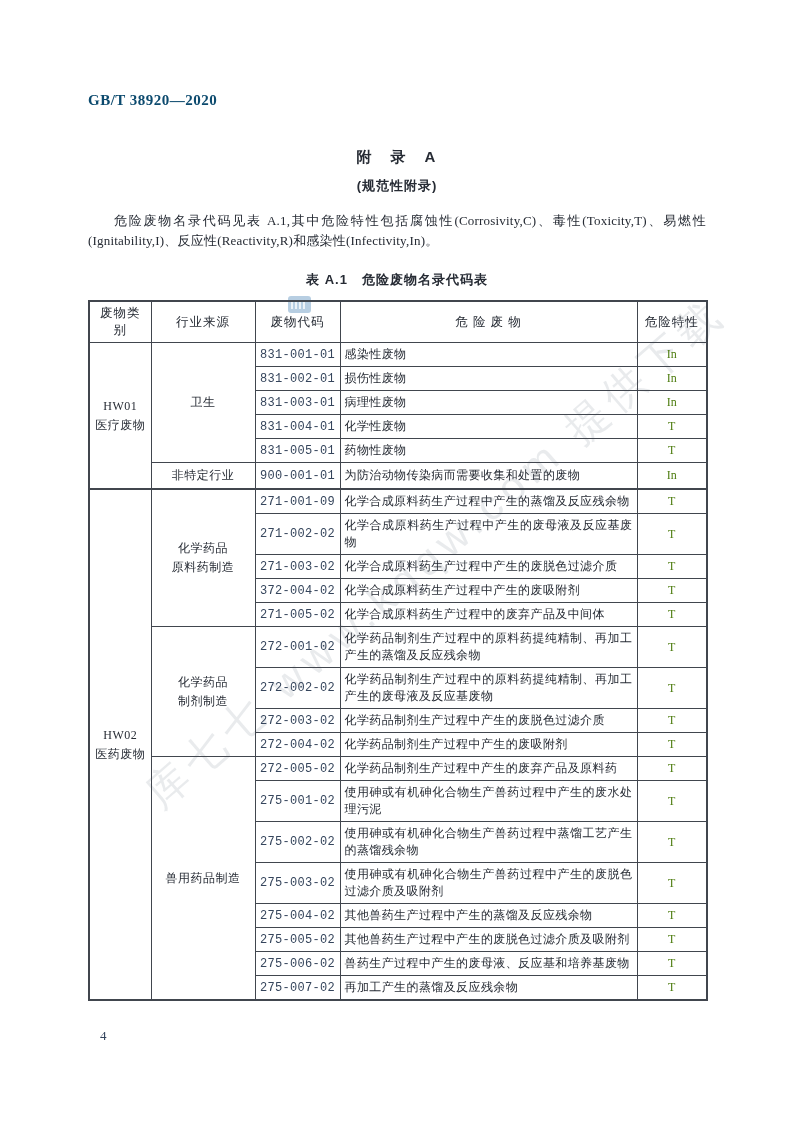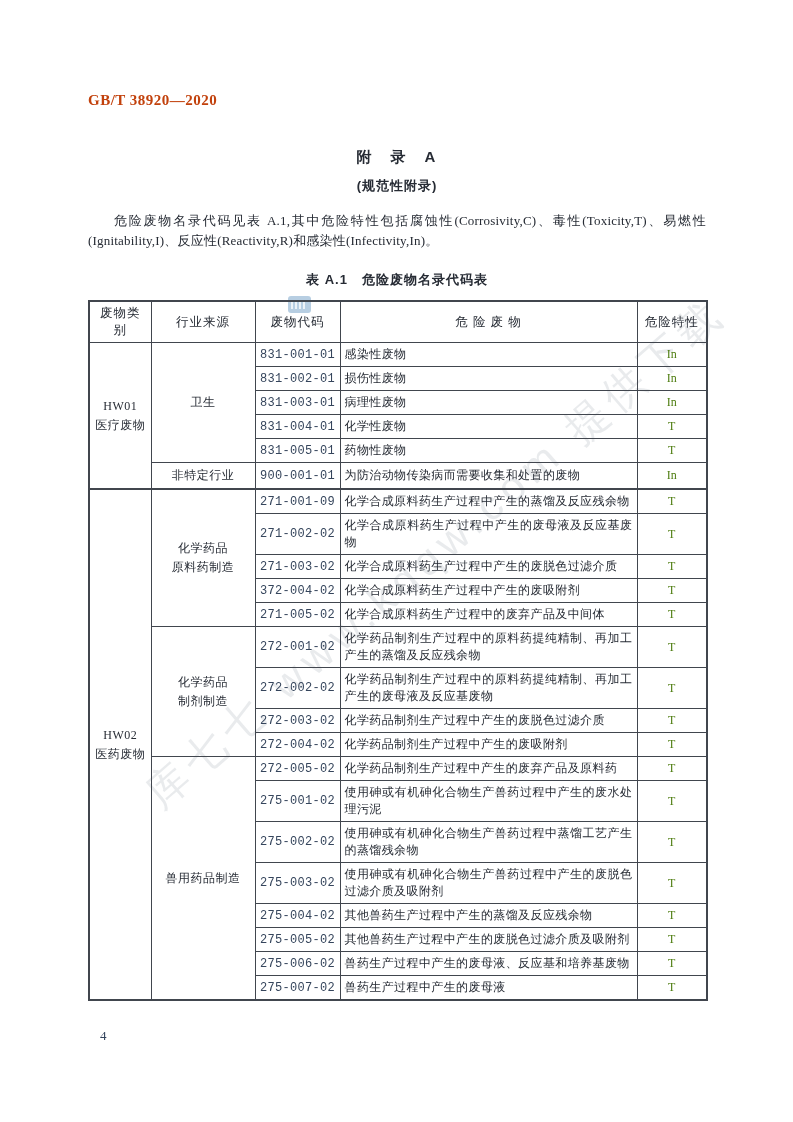--- a/index.html
+++ b/index.html
@@ -32,21 +32,21 @@
     background:#abc6de;border-radius:3px;z-index:1;opacity:.85;
     overflow:hidden;
   }
   .wm-logo::after{
     content:"";position:absolute;left:3px;top:4px;width:16px;height:9px;
     background:linear-gradient(90deg,#ffffff 0 2px,transparent 2px 4px,#ffffff 4px 6px,transparent 6px 8px,#ffffff 8px 10px,transparent 10px 12px,#ffffff 12px 14px,transparent 14px);
     opacity:.75;
   }
   .doc-header{
     position:absolute;left:88px;top:92px;
-    font-weight:bold;font-size:15px;letter-spacing:.5px;color:#c2410c;
+    font-weight:bold;font-size:15px;letter-spacing:.5px;color:#0c4a6e;
     z-index:2;
   }
   .main{
     position:absolute;left:88px;top:148px;width:618px;z-index:2;
   }
   .t1{
     text-align:center;font-weight:bold;font-size:15px;margin:0;
     font-family:"Liberation Sans","DejaVu Sans",sans-serif;letter-spacing:2px;
   }
   .t2{
@@ -267,21 +267,21 @@
             <td class="desc">其他兽药生产过程中产生的废脱色过滤介质及吸附剂</td>
             <td class="hazard">T</td>
           </tr>
           <tr>
             <td class="code">275-006-02</td>
             <td class="desc">兽药生产过程中产生的废母液、反应基和培养基废物</td>
             <td class="hazard">T</td>
           </tr>
           <tr>
             <td class="code">275-007-02</td>
-            <td class="desc">兽药生产过程中产生的废母液</td>
+            <td class="desc">再加工产生的蒸馏及反应残余物</td>
             <td class="hazard">T</td>
           </tr>
         </tbody>
     </table>
   </div>
 
   <div class="page-number">4</div>
 </div>
 
 </body></html>

